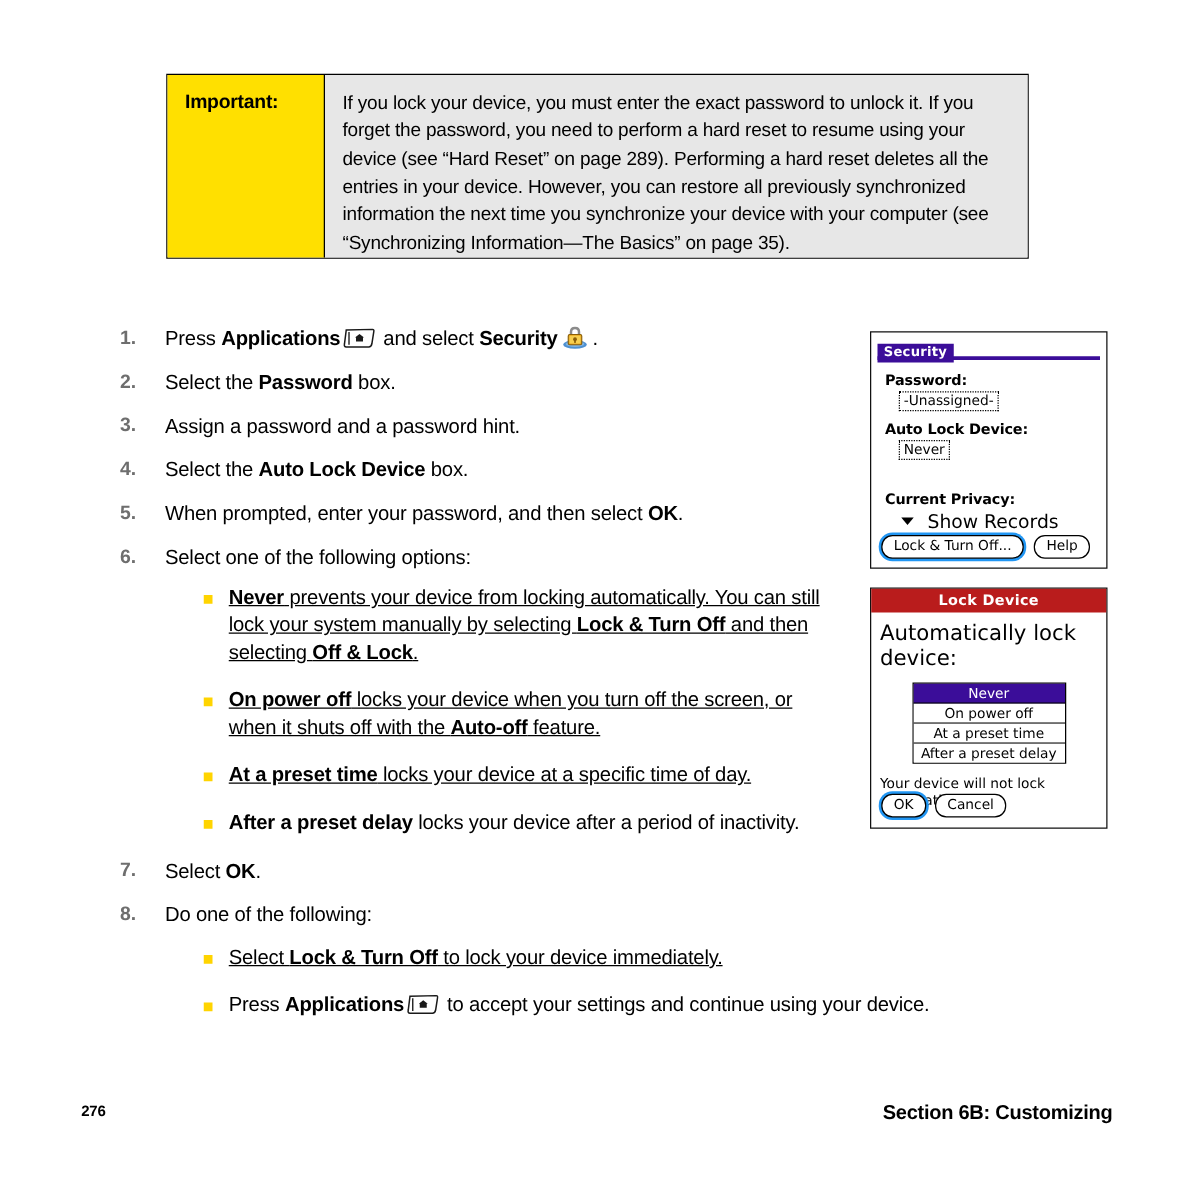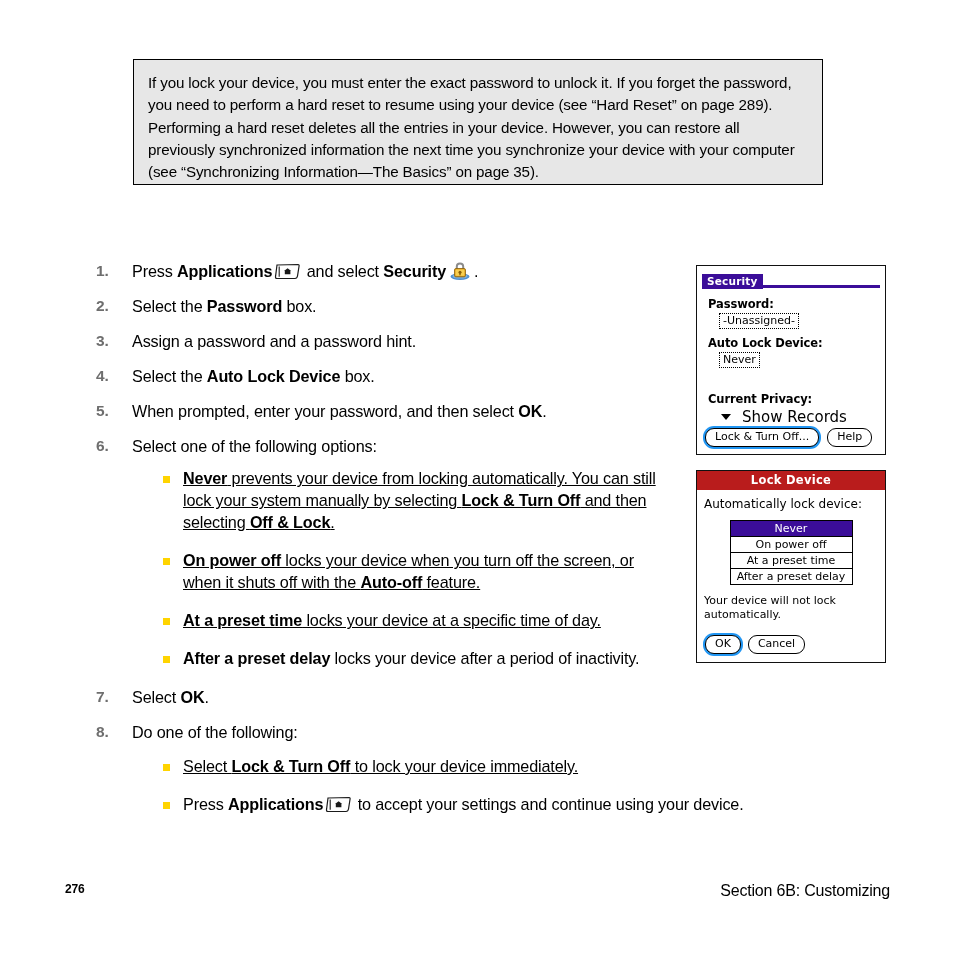--- a/index.html
+++ b/index.html
@@ -230,21 +230,21 @@
   .lock-titlebar {
     background: #b91c1c;
     color: #fff;
     text-align: center;
     font-weight: bold;
     font-size: 11.5px;
     padding: 2px 0 3px 0;
     letter-spacing: 0.3px;
   }
   .lock-prompt {
-    font-size: 12px;
+    font-size: 17px;
     padding: 7px 0 0 7px;
   }
   .lock-list {
     margin: 9px auto 0 auto;
     width: 121px;
     border: 1px solid #000;
   }
   .lock-opt {
     text-align: center;
     font-size: 11px;
@@ -280,28 +280,29 @@
     top: 882px;
     font-size: 12px;
     font-weight: bold;
     letter-spacing: -0.2px;
   }
   .footer-section {
     position: absolute;
     right: 64px;
     top: 882px;
     font-size: 16px;
-    font-weight: normal;
+    font-weight: bold;
     letter-spacing: -0.2px;
   }
 </style>
 </head>
 <body>
 
 <div class="important-box">
+  <div class="important-label-cell">Important:</div>
   <div class="important-body-cell">If you lock your device, you must enter the exact password to unlock it. If you forget the password, you need to perform a hard reset to resume using your device (see “Hard Reset” on page 289). Performing a hard reset deletes all the entries in your device. However, you can restore all previously synchronized information the next time you synchronize your device with your computer (see “Synchronizing Information—The Basics” on page 35).</div>
 </div>
 
 <div class="steps">
 
   <div class="step">
     <div class="step-num">1.</div>
     <div class="step-text"><span>Press </span><b>Applications</b><span class="icon-apps"><svg width="26" height="17" viewBox="0 0 26 17">
             <path d="M3 2 L24 1.5 Q25.5 1.5 25 3.5 L23.5 13 Q23 15.5 21 15.5 L3 15.5 Q1 15.5 1.6 13 L3 2 Z" fill="#ffffff" stroke="#1a1a1a" stroke-width="1.2"></path>
             <path d="M5.2 3.5 L5.2 13.8" stroke="#1a1a1a" stroke-width="1.1"></path>

